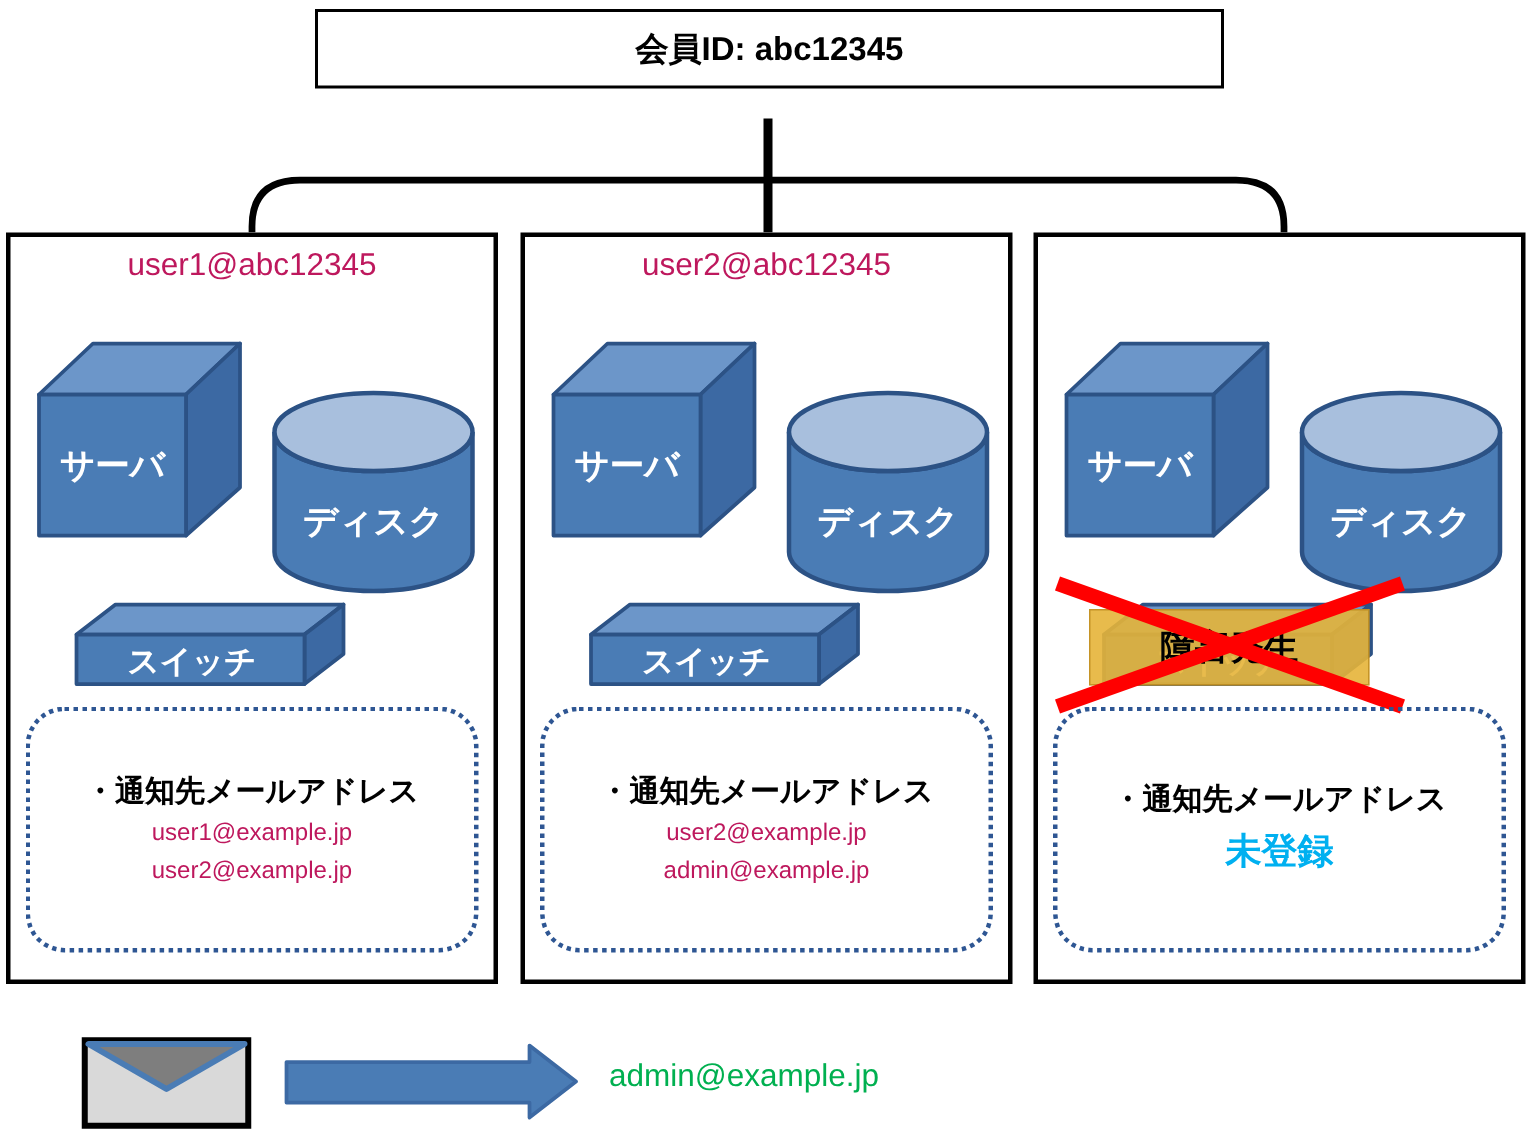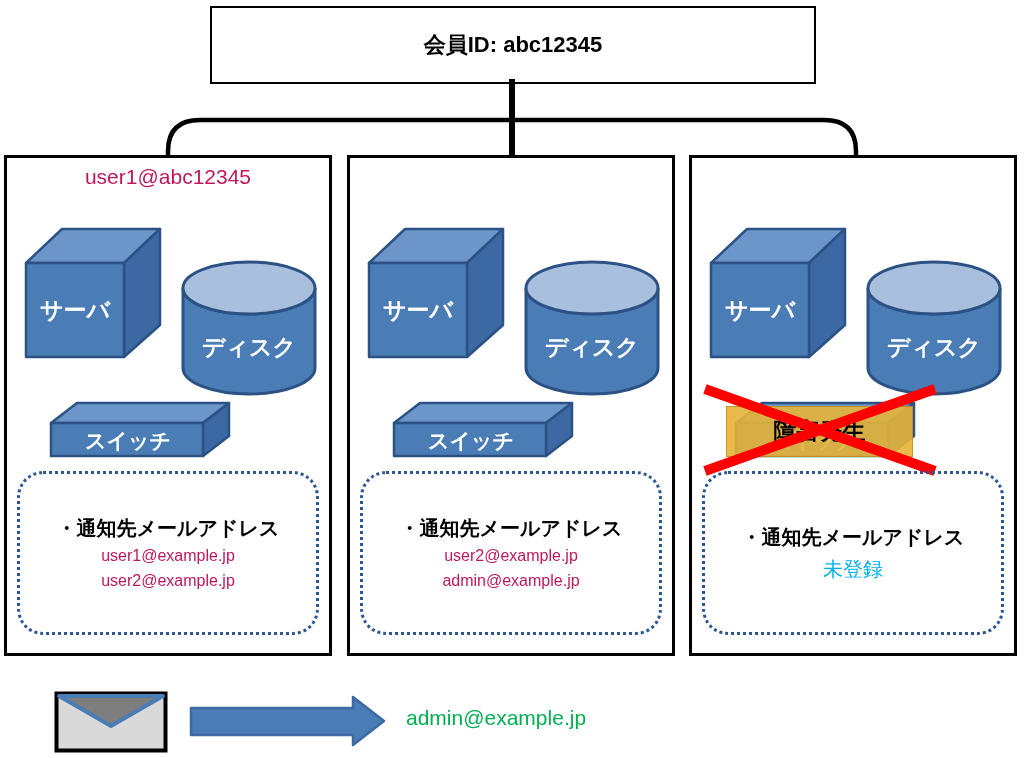--- a/index.html
+++ b/index.html
@@ -1,20 +1,20 @@
 <!DOCTYPE html>
 <html><head>
 <meta charset="utf-8">
 <style>
   html,body{margin:0;padding:0;background:#fff;}
   #stage{position:relative;width:1024px;height:758px;background:#fff;overflow:hidden;
          font-family:"Liberation Sans",sans-serif;}
 
   
-  .top-box{position:absolute;left:210px;top:6px;width:606px;height:78px;
+  .top-box{position:absolute;left:210px;top:6px;width:606px;height:53px;
            border:2px solid #000;box-sizing:border-box;background:#fff;
            display:flex;flex-direction:column;align-items:center;justify-content:center;
            font-size:22px;font-weight:600;color:#000;line-height:1.45;}
 
   
   .connector{position:absolute;left:0;top:0;pointer-events:none;}
 
   
   .panel{position:absolute;top:155px;width:328px;height:501px;background:#fff;
          border:3px solid #000;box-sizing:border-box;}
@@ -36,21 +36,21 @@
                box-sizing:border-box;display:flex;align-items:center;justify-content:center;
                font-size:23px;font-weight:600;color:#000;}
   .failure-x{position:absolute;left:8px;top:226px;pointer-events:none;}
 
   
   .notify-box{position:absolute;left:10px;top:313px;width:302px;height:164px;
               border:3px dotted #2E5693;border-radius:26px;box-sizing:border-box;
               display:flex;flex-direction:column;align-items:center;justify-content:center;}
   .notify-heading{font-size:20px;font-weight:600;color:#000;line-height:1.55;}
   .notify-email{font-size:16px;font-weight:500;color:#be185d;line-height:1.55;}
-  .notify-unregistered{font-size:20px;font-weight:400;color:#00B0F0;line-height:1.6;}
+  .notify-unregistered{font-size:24px;font-weight:700;color:#00B0F0;line-height:1.6;}
 
   
   .envelope{position:absolute;left:54px;top:691px;}
   .send-arrow{position:absolute;left:189px;top:694px;}
   .recipient{position:absolute;left:406px;top:706px;font-size:21px;font-weight:500;color:#00B050;}
 </style>
 </head>
 <body>
 
 <div id="stage">
@@ -88,20 +88,21 @@
     </svg>
 
     <div class="notify-box">
       <div class="notify-heading">・通知先メールアドレス</div>
       <div class="notify-email">user1@example.jp</div>
       <div class="notify-email">user2@example.jp</div>
     </div>
   </div>
 
   <div class="panel p2">
+    <div class="panel-header">user2@abc12345</div>
 
     <svg class="shape cube" width="140" height="134" viewBox="0 0 140 134">
       <polygon points="3,37 39,3 137,3 101,37" fill="#6C96C9" stroke="#2C5285" stroke-width="2.5" stroke-linejoin="round"></polygon>
       <polygon points="101,37 137,3 137,99 101,131" fill="#3C69A3" stroke="#2C5285" stroke-width="2.5" stroke-linejoin="round"></polygon>
       <rect x="3" y="37" width="98" height="94" fill="#4A7CB5" stroke="#2C5285" stroke-width="2.5" stroke-linejoin="round"></rect>
       <text x="52" y="92">サーバ</text>
     </svg>
 
     <svg class="shape cylinder" width="140" height="140" viewBox="0 0 140 140">
       <path d="M4 30 L4 110 A66 26 0 0 0 136 110 L136 30 A66 26 0 0 1 4 30 Z" fill="#4A7CB5" stroke="#2C5285" stroke-width="3"></path>

